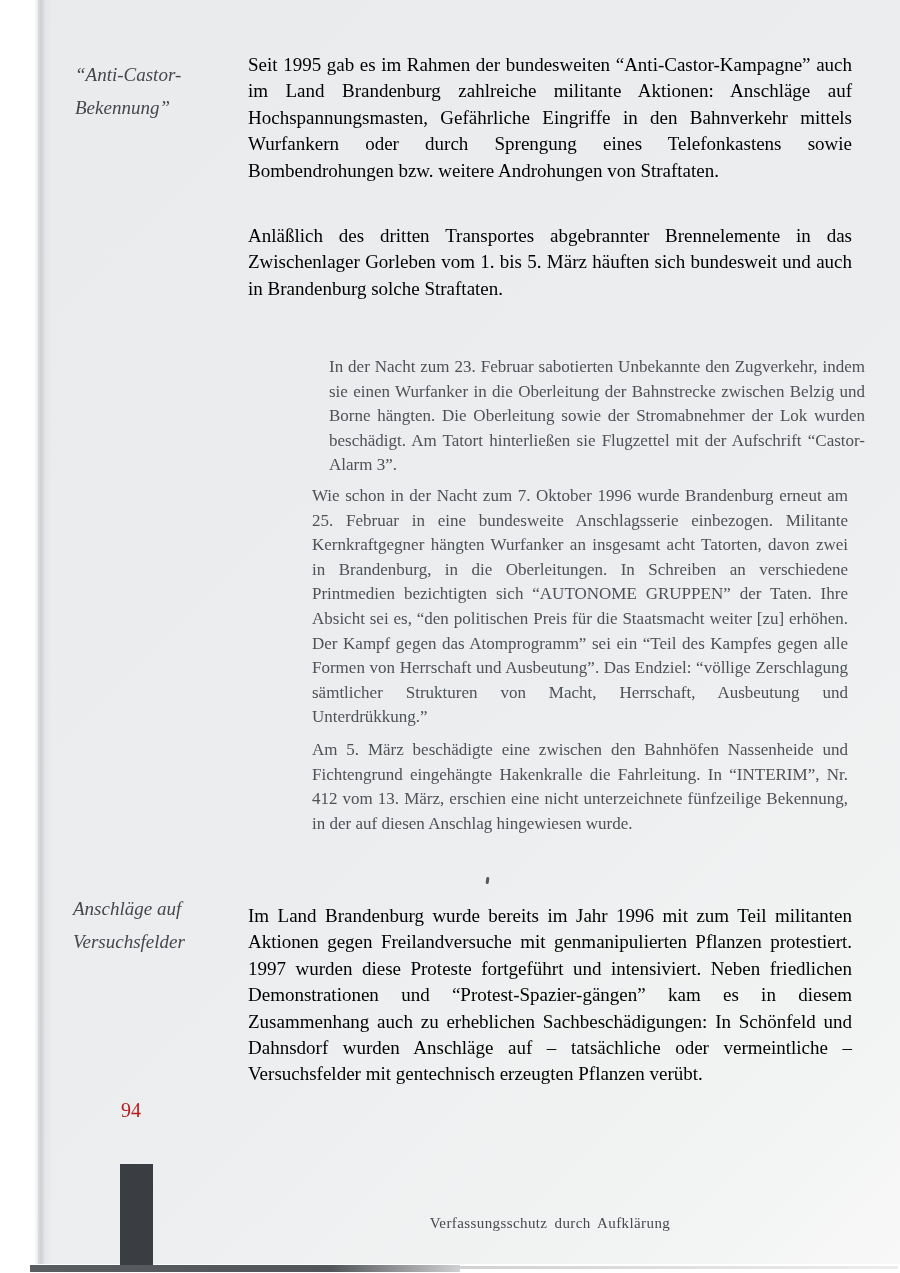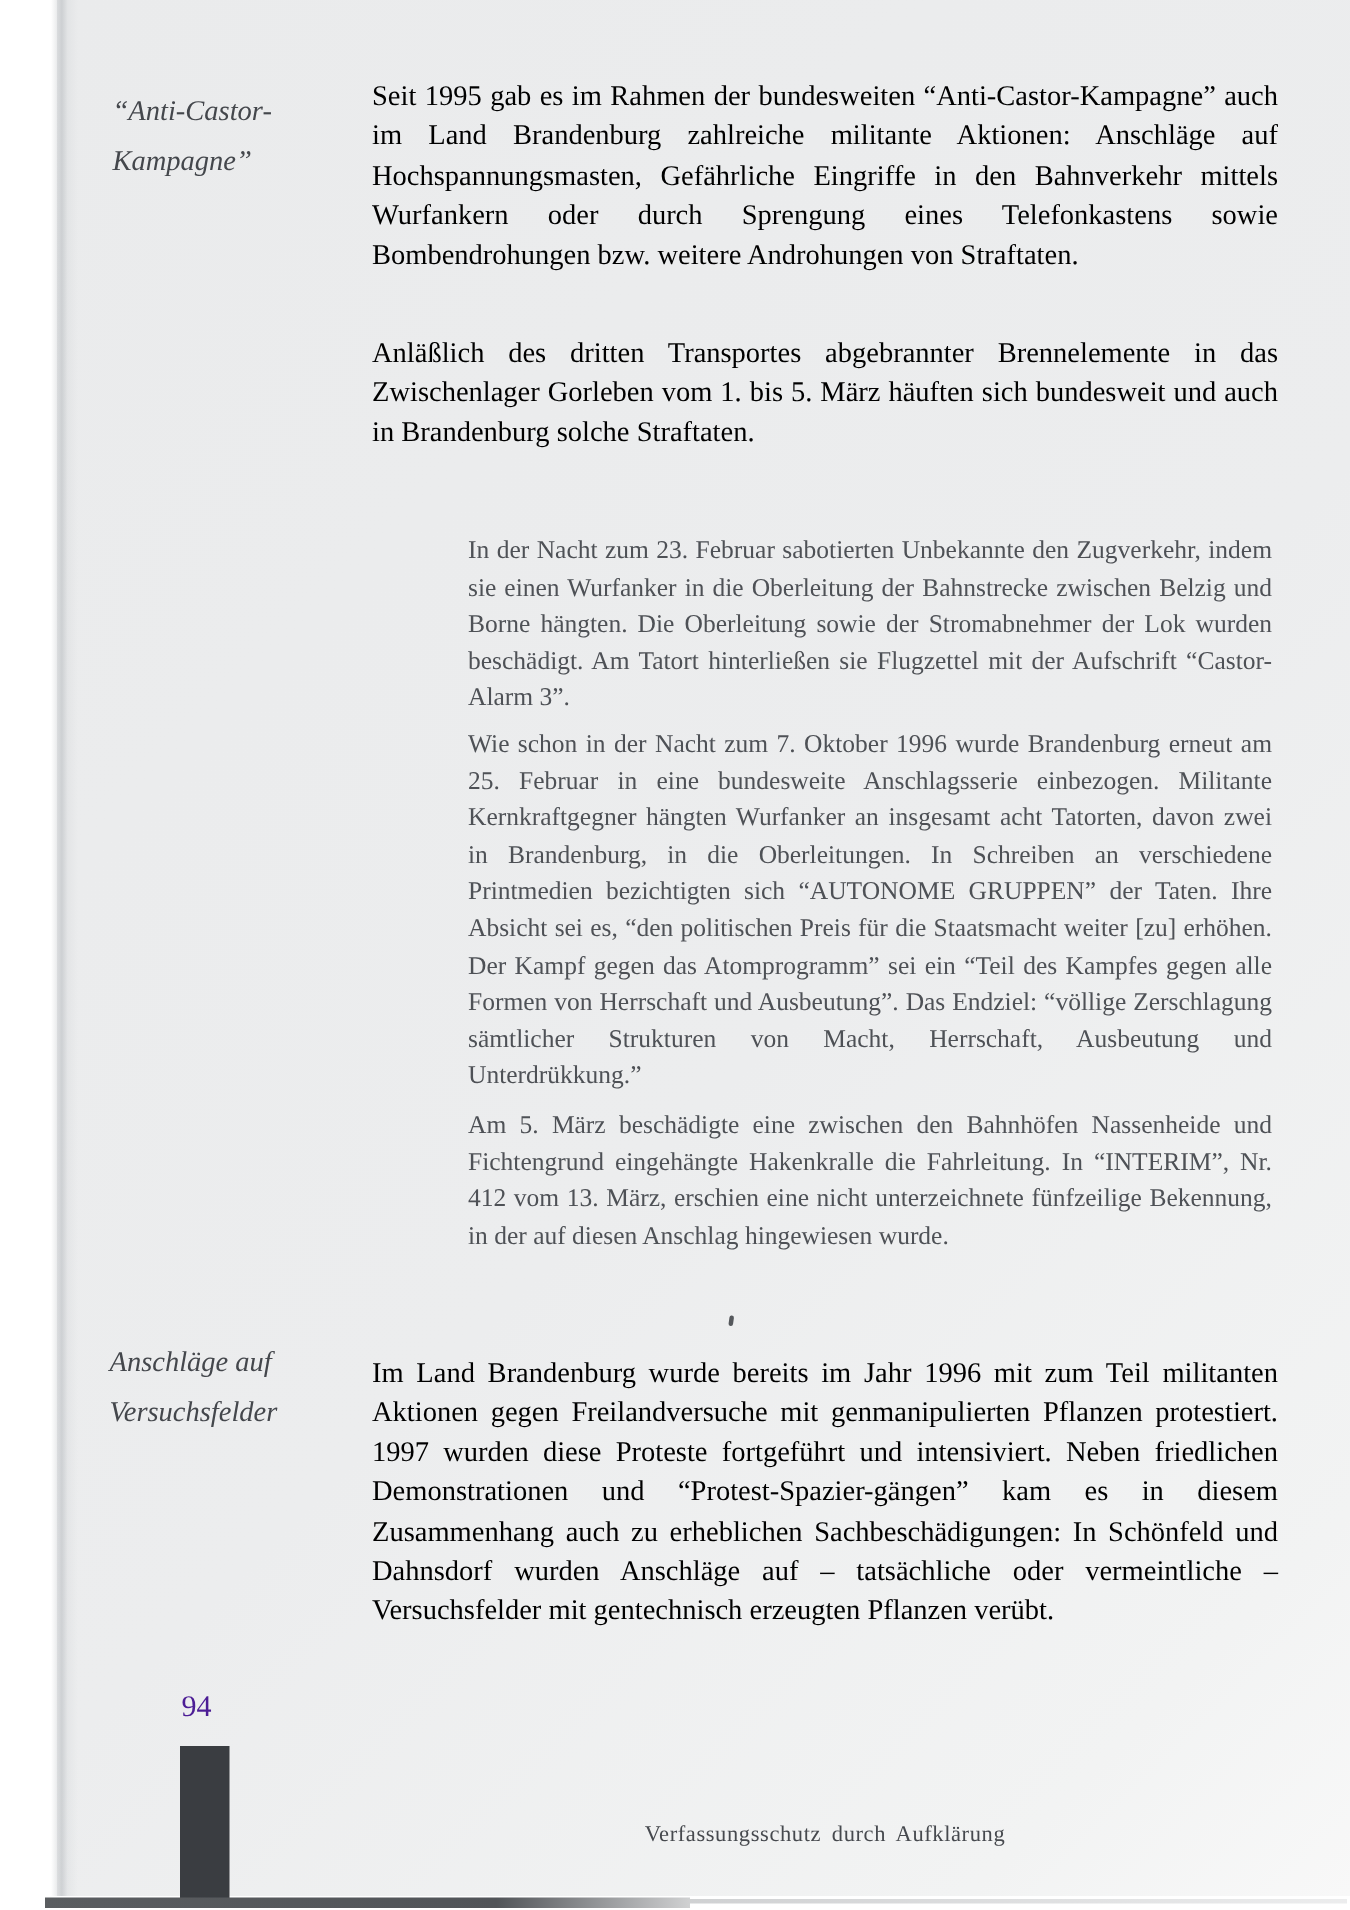--- a/index.html
+++ b/index.html
@@ -56,36 +56,36 @@
   .para-3 { top: 903px; }
   .quote {
     position: absolute;
     left: 312px;
     width: 536px;
     font-size: 17px;
     line-height: 24.6px;
     text-align: justify;
     color: #4e5156;
   }
-  .quote-1 { top: 355px; }
+  .quote-1 { top: 355px; margin-left: 17px; }
   .quote-2 { top: 484px; }
   .quote-3 { top: 738px; }
   .stray-mark {
     position: absolute;
     left: 486px; top: 877px;
     width: 3px; height: 7px;
     border-radius: 2px;
     background: #55585c;
     transform: rotate(8deg);
   }
   .page-number {
     position: absolute;
-    left: 121px; top: 1127px;
+    left: 121px; top: 1099px;
     font-size: 20px;
-    color: #4c1d95;
+    color: #b91c1c;
   }
   .binding-bar {
     position: absolute;
     left: 120px; top: 1164px;
     width: 33px; height: 106px;
     background: #3a3d41;
   }
   .running-footer {
     position: absolute;
     left: 248px; top: 1215px;
@@ -109,21 +109,21 @@
     background: linear-gradient(90deg, rgba(160,163,166,0.5), rgba(200,202,204,0.35));
   }
 </style>
 </head>
 <body>
 
 <div class="scan-page"></div>
 <div class="page-seam"></div>
 
 <div class="margin-note note-1">“Anti-Castor-
-Kampagne”</div>
+Bekennung”</div>
 
 <div class="body-para para-1">Seit 1995 gab es im Rahmen der bundesweiten “Anti-Castor-Kampagne” auch im Land Brandenburg zahlreiche militante Aktionen: Anschläge auf Hochspannungsmasten, Gefährliche Eingriffe in den Bahnverkehr mittels Wurfankern oder durch Sprengung eines Telefonkastens sowie Bombendrohungen bzw. weitere Androhungen von Straftaten.</div>
 
 <div class="body-para para-2">Anläßlich des dritten Transportes abgebrannter Brennelemente in das Zwischenlager Gorleben vom 1. bis 5. März häuften sich bundesweit und auch in Brandenburg solche Straftaten.</div>
 
 <div class="quote quote-1">In der Nacht zum 23. Februar sabotierten Unbekannte den Zugverkehr, indem sie einen Wurfanker in die Oberleitung der Bahnstrecke zwischen Belzig und Borne hängten. Die Oberleitung sowie der Stromabnehmer der Lok wurden beschädigt. Am Tatort hinterließen sie Flugzettel mit der Aufschrift “Castor-Alarm 3”.</div>
 
 <div class="quote quote-2">Wie schon in der Nacht zum 7. Oktober 1996 wurde Brandenburg erneut am 25. Februar in eine bundesweite Anschlagsserie einbezogen. Militante Kernkraftgegner hängten Wurfanker an insgesamt acht Tatorten, davon zwei in Brandenburg, in die Oberleitungen. In Schreiben an verschiedene Printmedien bezichtigten sich “AUTONOME GRUPPEN” der Taten. Ihre Absicht sei es, “den politischen Preis für die Staatsmacht weiter [zu] erhöhen. Der Kampf gegen das Atomprogramm” sei ein “Teil des Kampfes gegen alle Formen von Herrschaft und Ausbeutung”. Das Endziel: “völlige Zerschlagung sämtlicher Strukturen von Macht, Herrschaft, Ausbeutung und Unterdrükkung.”</div>
 
 <div class="quote quote-3">Am 5. März beschädigte eine zwischen den Bahnhöfen Nassenheide und Fichtengrund eingehängte Hakenkralle die Fahrleitung. In “INTERIM”, Nr. 412 vom 13. März, erschien eine nicht unterzeichnete fünfzeilige Bekennung, in der auf diesen Anschlag hingewiesen wurde.</div>

